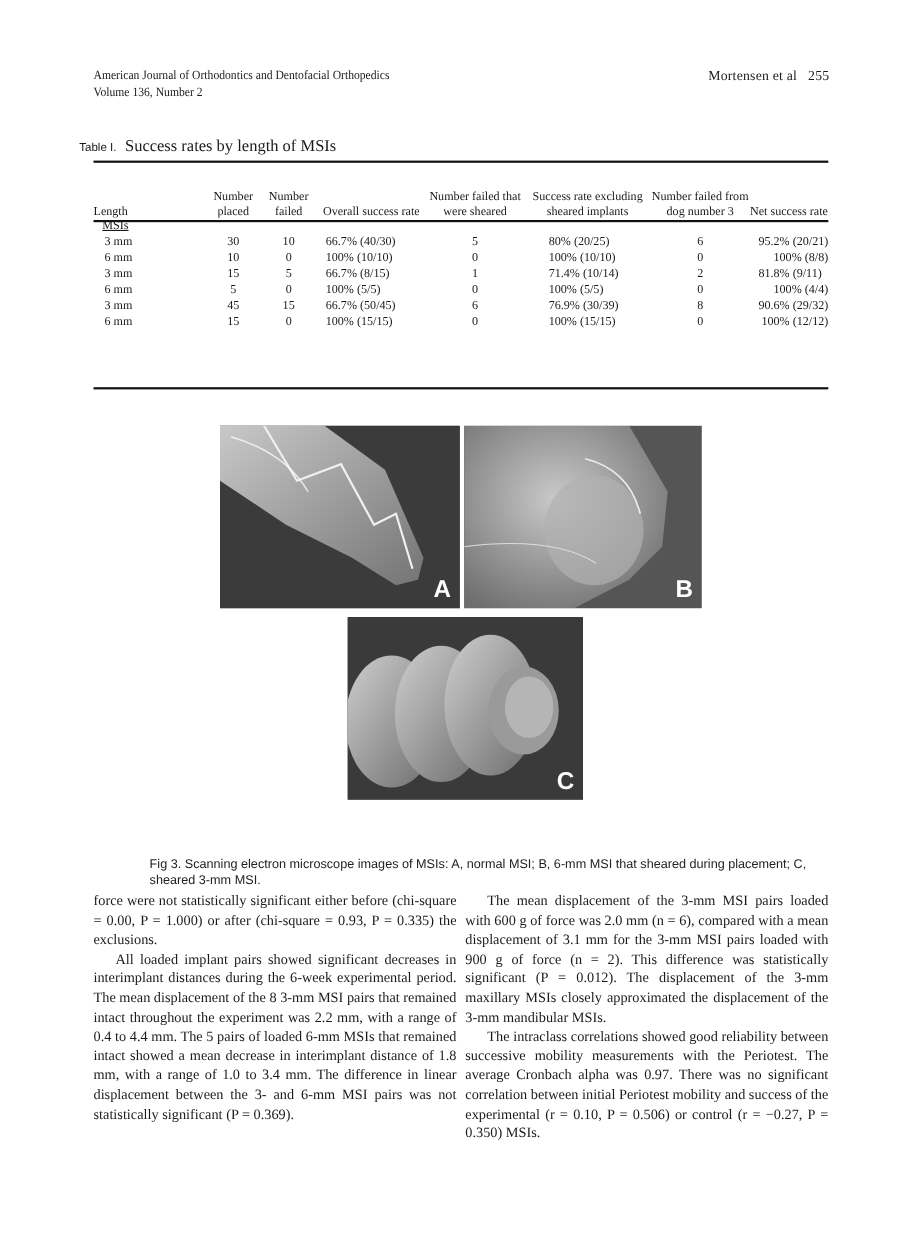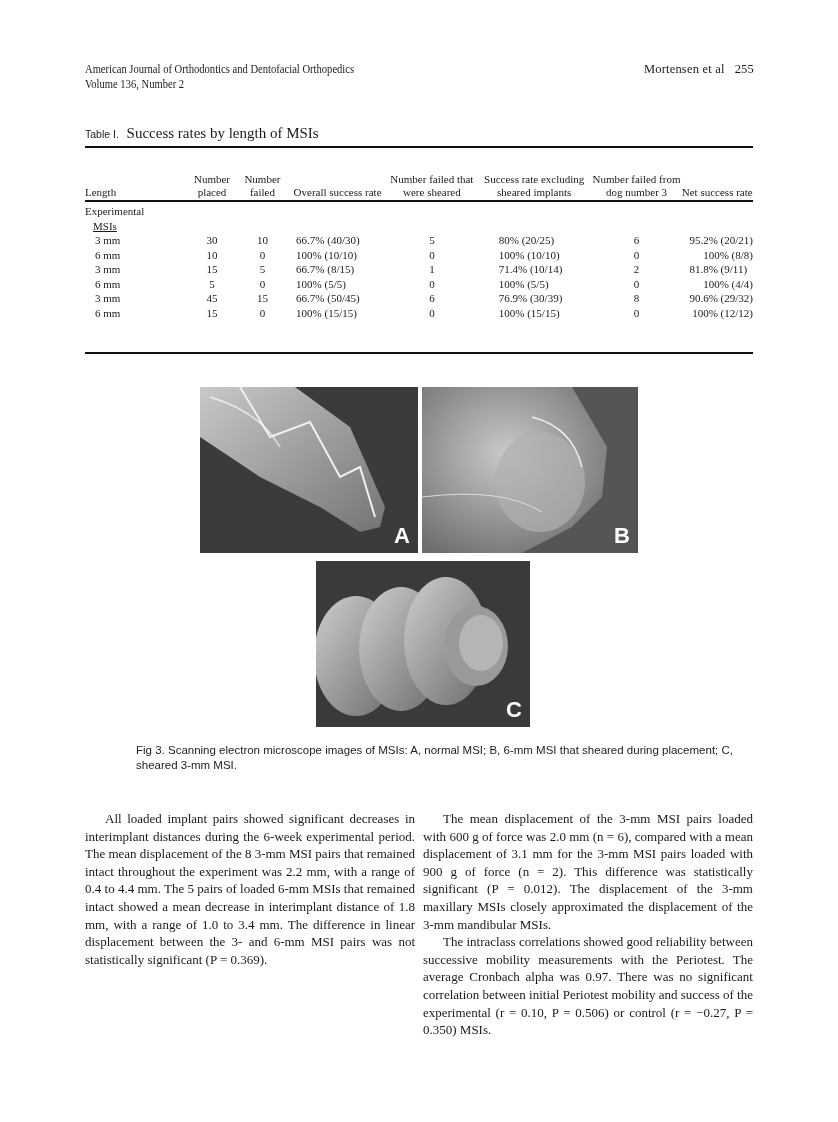--- a/index.html
+++ b/index.html
@@ -3,21 +3,21 @@
 <meta charset="utf-8">
 <style>
   html, body { margin: 0; padding: 0; background: #ffffff; }
   body { width: 838px; height: 1122px; position: relative; overflow: hidden;
          font-family: "Liberation Serif", "DejaVu Serif", serif; color: #1a1a1a; }
   .running-head { position: absolute; left: 85px; top: 62px; width: 670px; font-size: 11.5px; line-height: 15px;
                   font-family: "Liberation Serif", serif; transform: scaleX(0.92); transform-origin: left top; }
   .running-right { position: absolute; right: 84px; top: 62px; font-size: 12.5px; letter-spacing: 0.2px; }
   .running-right .pg { margin-left: 10px; }
 
-  .table-title { position: absolute; left: 85px; top: 125px; font-size: 15px; }
+  .table-title { position: absolute; left: 72px; top: 125px; font-size: 15px; }
   .table-title .lbl { font-family: "Liberation Sans", sans-serif; font-size: 10.5px; margin-right: 4px; }
   .rule-top { position: absolute; left: 85px; top: 146px; width: 668px; height: 2px; background: #111; }
   .rule-mid { position: absolute; left: 85px; top: 200px; width: 668px; height: 1.5px; background: #111; }
   .rule-bot { position: absolute; left: 85px; top: 352px; width: 668px; height: 2px; background: #111; }
 
   table.tbl { position: absolute; left: 85px; top: 152px; width: 668px; border-collapse: collapse;
               font-size: 11px; line-height: 12.5px; }
   table.tbl th { font-weight: normal; vertical-align: bottom; padding: 0; height: 46px; }
   table.tbl td { padding: 0; height: 14.5px; white-space: nowrap; }
   table.tbl tr.first td { padding-top: 6px; }
@@ -28,21 +28,21 @@
   .indent2 { padding-left: 10px !important; }
 
   .figure { position: absolute; left: 200px; top: 387px; width: 438px; height: 340px; }
   .panel { position: absolute; background: #2a2a2a; overflow: hidden; }
   .panel .tag { position: absolute; right: 8px; bottom: 4px; color: #fff; font-family: "Liberation Sans", sans-serif;
                 font-weight: bold; font-size: 22px; }
   .pA { left: 0; top: 0; width: 218px; height: 166px; background: #3a3a3a; }
   .pB { left: 222px; top: 0; width: 216px; height: 166px; background: #8a8a8a; }
   .pC { left: 116px; top: 174px; width: 214px; height: 166px; background: #333; }
 
-  .caption { position: absolute; left: 136px; top: 743px; width: 600px; font-family: "Liberation Sans", sans-serif;
+  .caption { position: absolute; left: 136px; top: 779px; width: 600px; font-family: "Liberation Sans", sans-serif;
              font-size: 11.5px; line-height: 15px; color: #222; }
 
   .col { position: absolute; top: 810px; width: 330px; font-size: 13px; line-height: 17.6px; text-align: justify; }
   .col p { margin: 0; }
   .col p.ind { text-indent: 20px; }
   .col-left { left: 85px; }
   .col-right { left: 423px; }
 </style>
 </head>
 <body>
@@ -70,23 +70,20 @@
       <th class="c-num" style="width:50px">Number placed</th>
       <th class="c-num" style="width:52px">Number failed</th>
       <th class="c-num" style="width:100px">Overall success rate</th>
       <th class="c-num" style="width:92px">Number failed that were sheared</th>
       <th class="c-num" style="width:116px">Success rate excluding sheared implants</th>
       <th class="c-num" style="width:92px">Number failed from dog number 3</th>
       <th class="c-num">Net success rate</th>
     </tr>
   </thead>
   <tbody>
-    <tr class="first">
-      <td class="c-len" colspan="8">Experimental</td>
-    </tr>
     <tr>
       <td class="c-len indent1" colspan="8">MSIs</td>
     </tr>
     <tr>
       <td class="c-len indent2">3 mm</td>
       <td class="c-num">30</td>
       <td class="c-num">10</td>
       <td class="c-rate">66.7% (40/30)</td>
       <td class="c-num">5</td>
       <td class="c-rate" style="padding-left:22px !important">80% (20/25)</td>
@@ -193,18 +190,19 @@
       <ellipse cx="160" cy="85" rx="32" ry="40" fill="#9a9a9a"></ellipse>
       <ellipse cx="165" cy="82" rx="22" ry="28" fill="#b5b5b5"></ellipse>
     </svg>
     <span class="tag">C</span>
   </div>
 </div>
 
 <div class="caption">Fig 3. Scanning electron microscope images of MSIs: A, normal MSI; B, 6-mm MSI that sheared during placement; C, sheared 3-mm MSI.</div>
 
 <div class="col col-left">
+  <p>force were not statistically significant either before (chi-square = 0.00, P = 1.000) or after (chi-square = 0.93, P = 0.335) the exclusions.</p>
   <p class="ind">All loaded implant pairs showed significant decreases in interimplant distances during the 6-week experimental period. The mean displacement of the 8 3-mm MSI pairs that remained intact throughout the experiment was 2.2 mm, with a range of 0.4 to 4.4 mm. The 5 pairs of loaded 6-mm MSIs that remained intact showed a mean decrease in interimplant distance of 1.8 mm, with a range of 1.0 to 3.4 mm. The difference in linear displacement between the 3- and 6-mm MSI pairs was not statistically significant (P = 0.369).</p>
 </div>
 <div class="col col-right">
   <p class="ind">The mean displacement of the 3-mm MSI pairs loaded with 600 g of force was 2.0 mm (n = 6), compared with a mean displacement of 3.1 mm for the 3-mm MSI pairs loaded with 900 g of force (n = 2). This difference was statistically significant (P = 0.012). The displacement of the 3-mm maxillary MSIs closely approximated the displacement of the 3-mm mandibular MSIs.</p>
   <p class="ind">The intraclass correlations showed good reliability between successive mobility measurements with the Periotest. The average Cronbach alpha was 0.97. There was no significant correlation between initial Periotest mobility and success of the experimental (r = 0.10, P = 0.506) or control (r = −0.27, P = 0.350) MSIs.</p>
 </div>
 
 </body></html>

